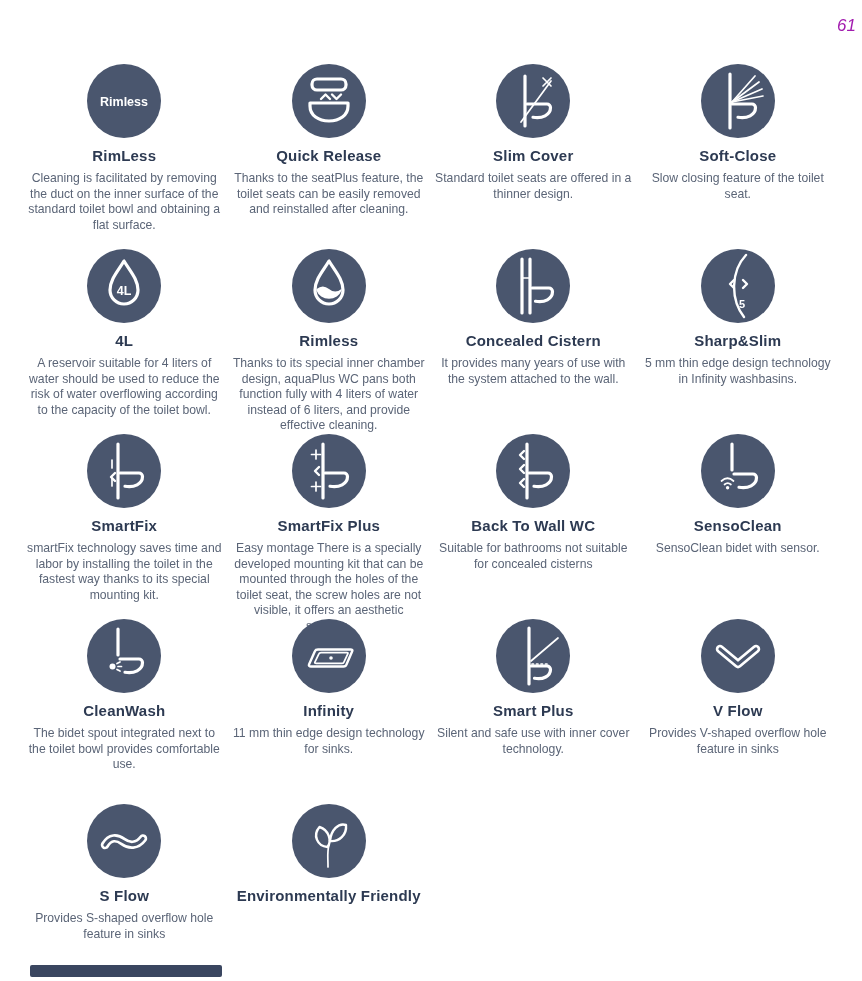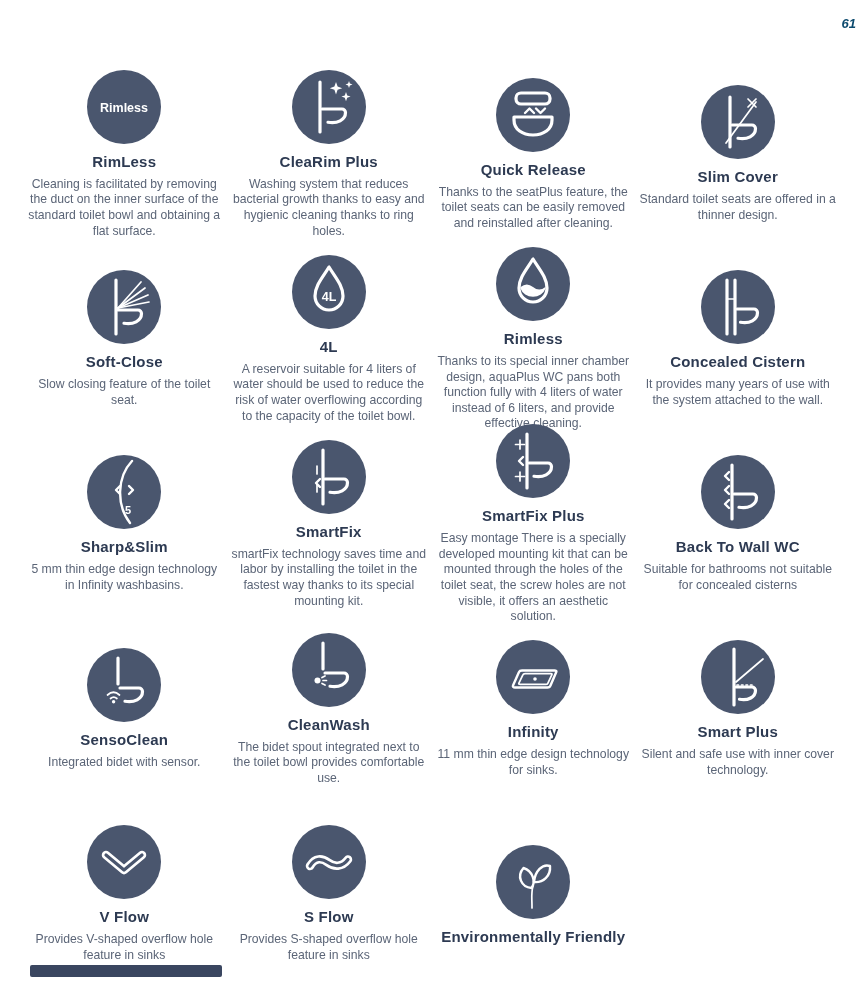--- a/index.html
+++ b/index.html
@@ -1,28 +1,28 @@
 <!DOCTYPE html>
 <html><head>
 <meta charset="utf-8">
 <style>
   html,body{margin:0;padding:0;}
   body{
     width:862px;height:981px;position:relative;background:#ffffff;
     font-family:"Liberation Sans",sans-serif;overflow:hidden;
   }
   .page-num{
-    position:absolute;top:16px;right:6px;font-size:13px;font-style:italic;
-    color:#0c4a6e;font-weight:bold;
+    position:absolute;top:16px;right:6px;font-size:17px;font-style:italic;
+    color:#a21caf;font-weight:normal;
   }
   .grid{
     box-sizing:border-box;width:862px;padding:64px 22px 0 22px;
     display:grid;grid-template-columns:repeat(4,1fr);grid-auto-rows:185px;
   }
-  .card{display:flex;flex-direction:column;align-items:center;text-align:center;justify-content:center;}
+  .card{display:flex;flex-direction:column;align-items:center;text-align:center;}
   .icn{width:74px;height:74px;flex:0 0 auto;}
   .bg{fill:#4a566e;}
   .st{stroke:#ffffff;fill:none;stroke-width:3.2;stroke-linecap:round;stroke-linejoin:round;}
   .st2{stroke:#ffffff;fill:none;stroke-width:2.4;stroke-linecap:round;stroke-linejoin:round;}
   .st1{stroke:#ffffff;fill:none;stroke-width:1.7;stroke-linecap:round;}
   .wf{fill:#ffffff;stroke:none;}
   .thick{stroke:#ffffff;fill:none;stroke-width:8.5;stroke-linecap:round;stroke-linejoin:round;}
   .seam{stroke:#4a566e;fill:none;stroke-width:3.2;stroke-linecap:round;stroke-linejoin:round;}
   .itx{fill:#ffffff;font-weight:bold;font-size:12.5px;text-anchor:middle;font-family:"Liberation Sans",sans-serif;}
   .itx-sm{fill:#ffffff;font-weight:bold;font-size:11px;text-anchor:middle;font-family:"Liberation Sans",sans-serif;}
@@ -47,32 +47,20 @@
 
   <div class="card">
     <svg class="icn" viewBox="0 0 74 74">
       <circle class="bg" cx="37" cy="37" r="37"></circle>
       <text class="itx" x="37" y="41.5">Rimless</text>
     </svg>
     <h3 class="t">RimLess</h3>
     <p class="d">Cleaning is facilitated by removing the duct on the inner surface of the standard toilet bowl and obtaining a flat surface.</p>
   </div>
 
-  <div class="card">
-    <svg class="icn" viewBox="0 0 74 74">
-      <circle class="bg" cx="37" cy="37" r="37"></circle>
-      <path class="st" d="M28 12 v50"></path>
-      <path class="st" d="M30 39 h20 a3.5 3.5 0 0 1 3.5 3.5 c0 7.5 -8.5 11.5 -17.5 9.8"></path>
-      <path class="wf" d="M44 12 l1.6 4.6 4.6 1.6 -4.6 1.6 -1.6 4.6 -1.6 -4.6 -4.6 -1.6 4.6 -1.6 z"></path>
-      <path class="wf" d="M54 22 l1.2 3.4 3.4 1.2 -3.4 1.2 -1.2 3.4 -1.2 -3.4 -3.4 -1.2 3.4 -1.2 z"></path>
-      <path class="wf" d="M57 11 l0.9 2.6 2.6 0.9 -2.6 0.9 -0.9 2.6 -0.9 -2.6 -2.6 -0.9 2.6 -0.9 z"></path>
-    </svg>
-    <h3 class="t">CleaRim Plus</h3>
-    <p class="d">Washing system that reduces bacterial growth thanks to easy and hygienic cleaning thanks to ring holes.</p>
-  </div>
 
   <div class="card">
     <svg class="icn" viewBox="0 0 74 74">
       <circle class="bg" cx="37" cy="37" r="37"></circle>
       <rect class="st" x="20" y="15" width="34" height="11" rx="5"></rect>
       <path class="st2" d="M29 35 l4.5 -4.5 4.5 4.5"></path>
       <path class="st2" d="M40 30.5 l4.5 4.5 4.5 -4.5"></path>
       <path class="st" d="M18 39 h38 v3 c0 9.5 -8.5 15 -19 15 s-19 -5.5 -19 -15 z"></path>
     </svg>
     <h3 class="t">Quick Release</h3>
@@ -190,21 +178,21 @@
   <div class="card">
     <svg class="icn" viewBox="0 0 74 74">
       <circle class="bg" cx="37" cy="37" r="37"></circle>
       <path class="st" d="M31 10 v26"></path>
       <path class="st" d="M33 40 h19 a3.5 3.5 0 0 1 3.5 3.5 c0 7.5 -8.5 11.5 -17.5 9.8"></path>
       <path class="st1" d="M20.5 47 q6 -5.5 12 0"></path>
       <path class="st1" d="M23.5 50.5 q3.2 -2.8 6.4 0"></path>
       <circle class="wf" cx="26.6" cy="53.8" r="1.7"></circle>
     </svg>
     <h3 class="t">SensoClean</h3>
-    <p class="d">Integrated bidet with sensor.</p>
+    <p class="d">SensoClean bidet with sensor.</p>
   </div>
 
   <div class="card">
     <svg class="icn" viewBox="0 0 74 74">
       <circle class="bg" cx="37" cy="37" r="37"></circle>
       <path class="st" d="M31 10 v26"></path>
       <path class="st" d="M33 40 h19 a3.5 3.5 0 0 1 3.5 3.5 c0 7.5 -8.5 11.5 -17.5 9.8"></path>
       <circle class="wf" cx="25.5" cy="47.5" r="3"></circle>
       <path class="st1" d="M30 44.5 l3 -1.5 M31 47.5 h3.5 M30 50.5 l3 1.5"></path>
     </svg>

